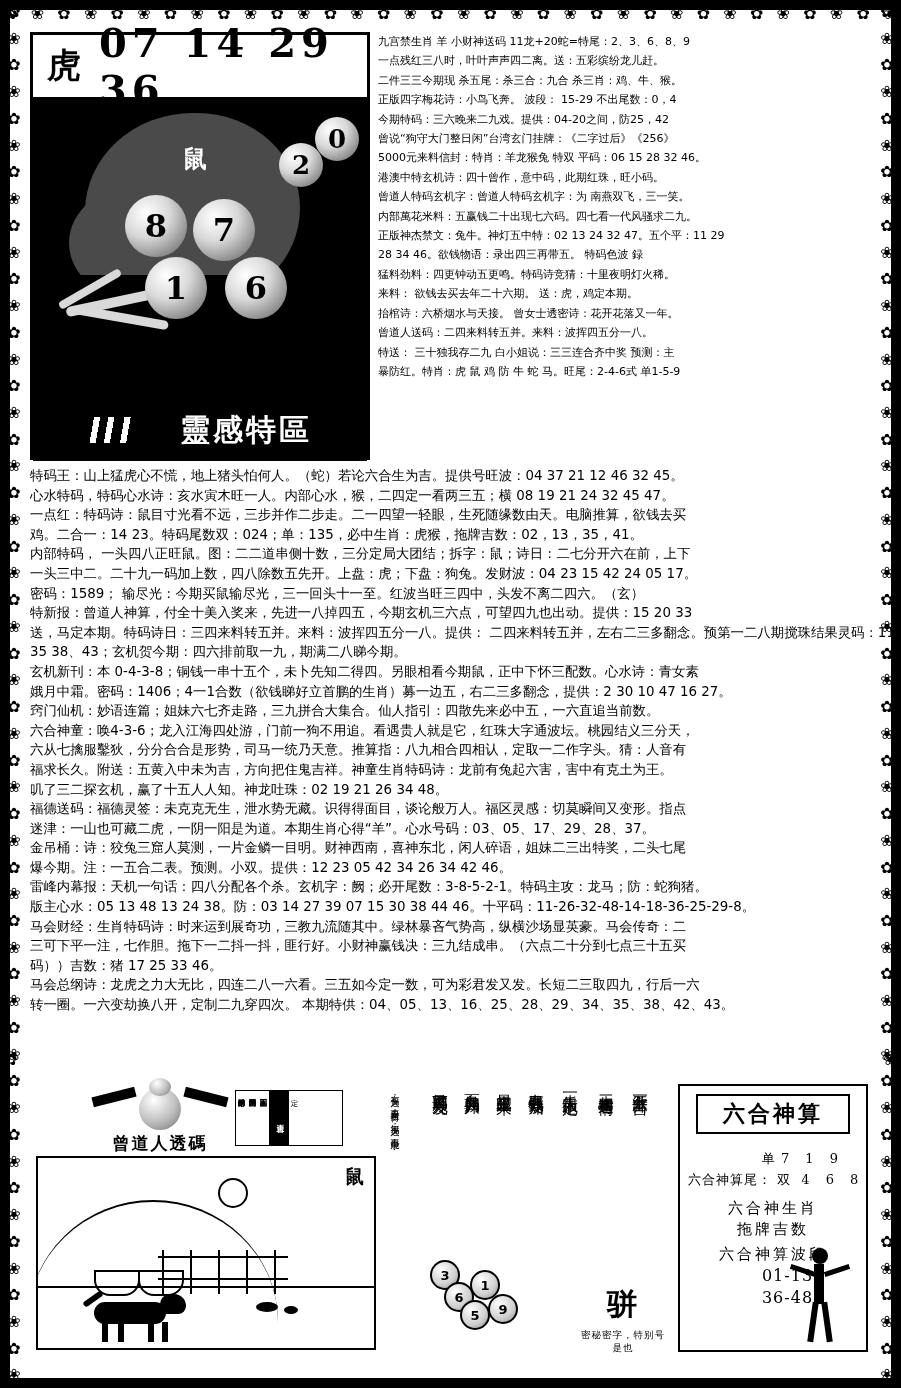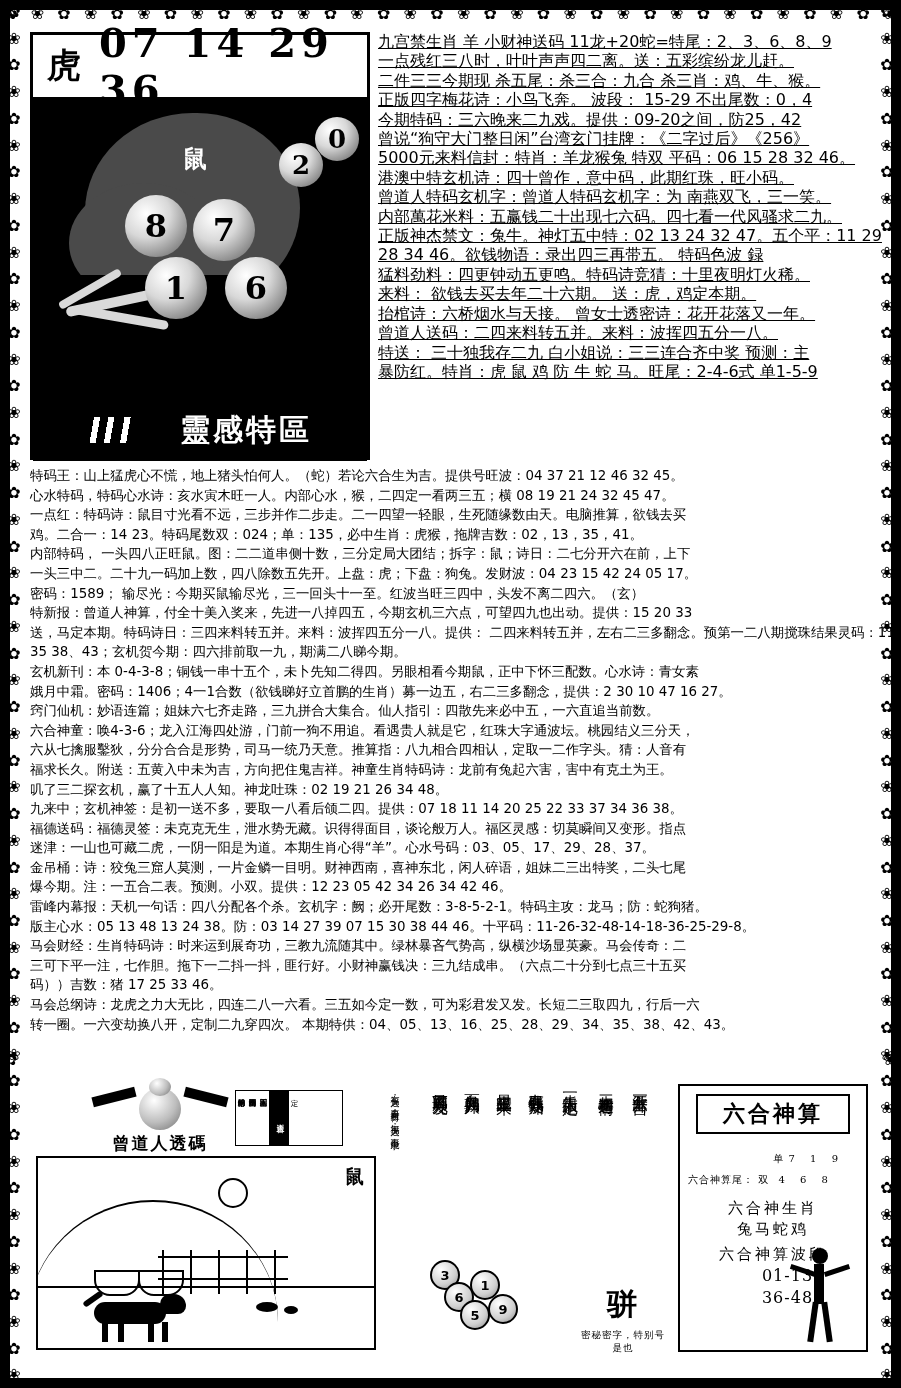--- a/index.html
+++ b/index.html
@@ -39,21 +39,21 @@
   .b1{left:112px;top:158px;width:62px;height:62px;font-size:32px;}
   .b6{left:192px;top:158px;width:62px;height:62px;font-size:32px;}
   .shu-label{position:absolute;left:150px;top:44px;color:#fff;font-size:24px;font-family:"DejaVu Serif","Liberation Serif",serif;font-weight:bold;}
   .ball-footer{height:62px;background:#000;color:#fff;display:flex;align-items:center;justify-content:center;gap:22px;}
   .swoosh{width:70px;height:26px;background:
      linear-gradient(100deg,transparent 0 6px,#fff 6px 12px,transparent 12px 20px,#fff 20px 26px,transparent 26px 36px,#fff 36px 42px,transparent 42px);}
   .footer-text{font-family:"DejaVu Serif","Liberation Serif",serif;font-weight:bold;font-size:30px;letter-spacing:3px;}
 
   
   .right-col{position:absolute;left:352px;top:6px;width:492px;}
-  .rline{font-family:"DejaVu Sans","Liberation Sans",sans-serif;font-size:16px;line-height:19.4px;white-space:nowrap;text-decoration:underline;}
+  .rline{font-family:"DejaVu Sans","Liberation Sans",sans-serif;font-size:11px;line-height:19.4px;white-space:nowrap;}
 
   
   .body-text{position:absolute;left:4px;top:440px;width:842px;}
   .bline{font-size:13.4px;line-height:19.6px;white-space:nowrap;}
 
   
   .bottom{position:absolute;left:4px;top:1046px;width:842px;height:286px;}
 
   .tm-box{position:absolute;left:60px;top:14px;width:140px;height:64px;text-align:center;}
   .tm-gourd{position:relative;height:46px;}
@@ -94,21 +94,21 @@
   .mini-balls{position:absolute;left:400px;top:188px;width:90px;height:76px;}
   .mb{position:absolute;width:26px;height:26px;border-radius:50%;border:2px solid #000;display:flex;align-items:center;justify-content:center;font-size:13px;font-weight:bold;
       background:radial-gradient(circle at 35% 30%,#fff,#cfcfcf 60%,#8a8a8a 100%);}
   .code-word{position:absolute;left:548px;top:212px;width:90px;text-align:center;}
   .code-word .cw{font-family:"DejaVu Serif","Liberation Serif",serif;font-size:30px;font-weight:bold;letter-spacing:2px;}
   .code-word .cd{font-size:9.5px;letter-spacing:1px;margin-top:4px;}
 
   .lhss{position:absolute;left:648px;top:12px;width:190px;height:268px;border:2px solid #000;box-sizing:border-box;background:#fff;}
   .lhss-title{margin:8px auto 0;width:150px;height:36px;border:2px solid #000;display:flex;align-items:center;justify-content:center;
               font-family:"DejaVu Serif","Liberation Serif",serif;font-size:22px;font-weight:bold;letter-spacing:3px;}
-  .lhss-row{text-align:center;font-family:"DejaVu Serif","Liberation Serif",serif;font-size:10px;line-height:21px;letter-spacing:1px;}
+  .lhss-row{text-align:center;font-family:"DejaVu Serif","Liberation Serif",serif;font-size:13px;line-height:21px;letter-spacing:1px;}
   .lhss-sd{text-align:center;font-family:"DejaVu Serif","Liberation Serif",serif;font-size:15px;line-height:21px;letter-spacing:3px;}
   .lhss-range{text-align:center;padding-left:29px;font-family:"DejaVu Serif","Liberation Serif",serif;font-size:16px;line-height:22px;letter-spacing:1px;}
   .figure{position:absolute;right:10px;bottom:6px;width:70px;height:96px;}
   .figure .hdm{position:absolute;left:26px;top:0;width:16px;height:16px;border-radius:50%;background:#000;}
   .figure .bdm{position:absolute;left:28px;top:16px;width:10px;height:40px;background:#000;}
   .figure .am{position:absolute;top:20px;width:26px;height:5px;background:#000;}
   .figure .lgm{position:absolute;top:54px;width:6px;height:40px;background:#000;}
 </style>
 </head>
 <body>
@@ -323,21 +323,21 @@
         <span class="swoosh"></span>
         <span class="footer-text">靈感特區</span>
       </div>
     </div>
 
     <div class="right-col" id="rightCol">
         <div class="rline">九宫禁生肖 羊 小财神送码 11龙+20蛇=特尾：2、3、6、8、9</div>
         <div class="rline">一点残红三八时，叶叶声声四二离。送：五彩缤纷龙儿赶。</div>
         <div class="rline">二件三三今期现 杀五尾：杀三合：九合 杀三肖：鸡、牛、猴。</div>
         <div class="rline">正版四字梅花诗：小鸟飞奔。        波段：   15-29    不出尾数：0，4</div>
-        <div class="rline">今期特码：三六晚来二九戏。提供：09-20之间，防25，42</div>
+        <div class="rline">今期特码：三六晚来二九戏。提供：04-20之间，防25，42</div>
         <div class="rline">曾说“狗守大门整日闲”台湾玄门挂牌：《二字过后》《256》</div>
         <div class="rline">5000元来料信封：特肖：羊龙猴兔  特双 平码：06 15 28 32 46。</div>
         <div class="rline">港澳中特玄机诗：四十曾作，意中码，此期红珠，旺小码。</div>
         <div class="rline">曾道人特码玄机字：曾道人特码玄机字：为  南燕双飞，三一笑。</div>
         <div class="rline">内部萬花米料：五赢钱二十出现七六码。四七看一代风骚求二九。</div>
         <div class="rline">正版神杰禁文：兔牛。神灯五中特：02 13 24 32 47。五个平：11 29</div>
         <div class="rline">28 34 46。欲钱物语：录出四三再带五。        特码色波     録</div>
         <div class="rline">猛料劲料：四更钟动五更鸣。特码诗竞猜：十里夜明灯火稀。</div>
         <div class="rline">来料：  欲钱去买去年二十六期。            送：虎，鸡定本期。</div>
         <div class="rline">抬棺诗：六桥烟水与天接。              曾女士透密诗：花开花落又一年。</div>
@@ -357,21 +357,20 @@
         <div class="bline">特新报：曾道人神算，付全十美入奖来，先进一八掉四五，今期玄机三六点，可望四九也出动。提供：15 20 33</div>
         <div class="bline">送，马定本期。特码诗日：三四来料转五并。来料：波挥四五分一八。提供：   二四来料转五并，左右二三多翻念。预第一二八期搅珠结果灵码：11 18 25 29</div>
         <div class="bline">35 38、43；玄机贺今期：四六排前取一九，期满二八睇今期。</div>
         <div class="bline">玄机新刊：本 0-4-3-8；铜钱一串十五个，未卜先知二得四。另眼相看今期鼠，正中下怀三配数。心水诗：青女素</div>
         <div class="bline">娥月中霜。密码：1406；4一1合数（欲钱睇好立首鹏的生肖）募一边五，右二三多翻念，提供：2 30 10 47 16 27。</div>
         <div class="bline">窍门仙机：妙语连篇；姐妹六七齐走路，三九拼合大集合。仙人指引：四散先来必中五，一六直追当前数。</div>
         <div class="bline">六合神童：唤4-3-6；龙入江海四处游，门前一狗不用追。看遇贵人就是它，红珠大字通波坛。桃园结义三分天，</div>
         <div class="bline">六从七擒服鑿狄，分分合合是形势，司马一统乃天意。推算指：八九相合四相认，定取一二作字头。猜：人音有</div>
         <div class="bline">福求长久。附送：五黄入中未为吉，方向把住鬼吉祥。神童生肖特码诗：龙前有兔起六害，害中有克土为王。</div>
         <div class="bline">叽了三二探玄机，赢了十五人人知。神龙吐珠：02 19 21 26 34 48。</div>
-        <div class="bline">九来中；玄机神签：是初一送不多，要取一八看后颌二四。提供：07 18 11 14 20 25 22 33 37 34 36 38。</div>
         <div class="bline">福德送码：福德灵签：未克克无生，泄水势无藏。识得得面目，谈论般万人。福区灵感：切莫瞬间又变形。指点</div>
         <div class="bline">迷津：一山也可藏二虎，一阴一阳是为道。本期生肖心得“羊”。心水号码：03、05、17、29、28、37。</div>
         <div class="bline">金吊桶：诗：狡兔三窟人莫测，一片金鳞一目明。财神西南，喜神东北，闲人碎语，姐妹二三出特奖，二头七尾</div>
         <div class="bline">爆今期。注：一五合二表。预测。小双。提供：12 23 05 42 34 26 34 42 46。</div>
         <div class="bline">雷峰内幕报：天机一句话：四八分配各个杀。玄机字：阙；必开尾数：3-8-5-2-1。特码主攻：龙马；防：蛇狗猪。</div>
         <div class="bline">版主心水：05 13 48 13 24 38。防：03 14 27 39 07 15 30 38 44 46。十平码：11-26-32-48-14-18-36-25-29-8。</div>
         <div class="bline">马会财经：生肖特码诗：时来运到展奇功，三教九流随其中。绿林暴吝气势高，纵横沙场显英豪。马会传奇：二</div>
         <div class="bline">三可下平一注，七作胆。拖下一二抖一抖，匪行好。小财神赢钱决：三九结成串。（六点二十分到七点三十五买</div>
         <div class="bline">码））吉数：猪  17 25  33 46。</div>
         <div class="bline">马会总纲诗：龙虎之力大无比，四连二八一六看。三五如今定一数，可为彩君发又发。长短二三取四九，行后一六</div>
@@ -454,21 +453,21 @@
         <div class="lhss-row" style="margin-top:14px;text-align:right;padding-right:22px;">
           <span>单</span>
           <span style="letter-spacing:6px;">7 1 9</span>
         </div>
         <div class="lhss-row" style="text-align:left;padding-left:8px;">
           <span>六合神算尾：</span>
           <span style="letter-spacing:6px;">双</span>
           <span style="letter-spacing:6px;">4 6 8</span>
         </div>
         <div class="lhss-sd" style="margin-top:8px;">六合神生肖</div>
-        <div class="lhss-sd">兔马蛇鸡</div>
+        <div class="lhss-sd">拖牌吉数</div>
         <div class="lhss-sd" style="margin-top:4px;">六合神算波段</div>
         <div class="lhss-range">01-13</div>
         <div class="lhss-range">36-48</div>
         <div class="figure">
           <div class="hdm"></div>
           <div class="bdm"></div>
           <div class="am" style="left:4px;transform:rotate(18deg)"></div>
           <div class="am" style="left:38px;transform:rotate(-18deg)"></div>
           <div class="lgm" style="left:24px;transform:rotate(8deg)"></div>
           <div class="lgm" style="left:38px;transform:rotate(-8deg)"></div>

